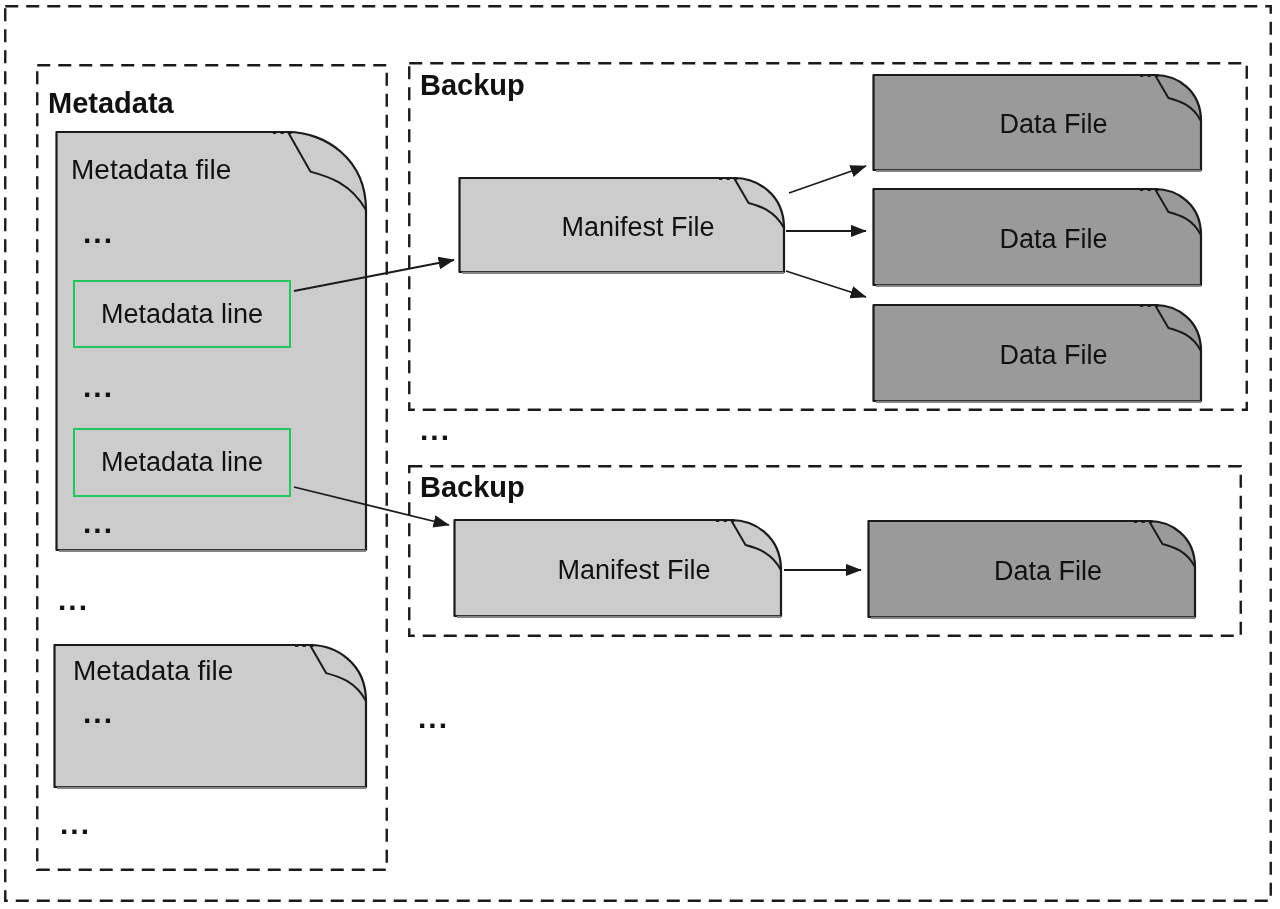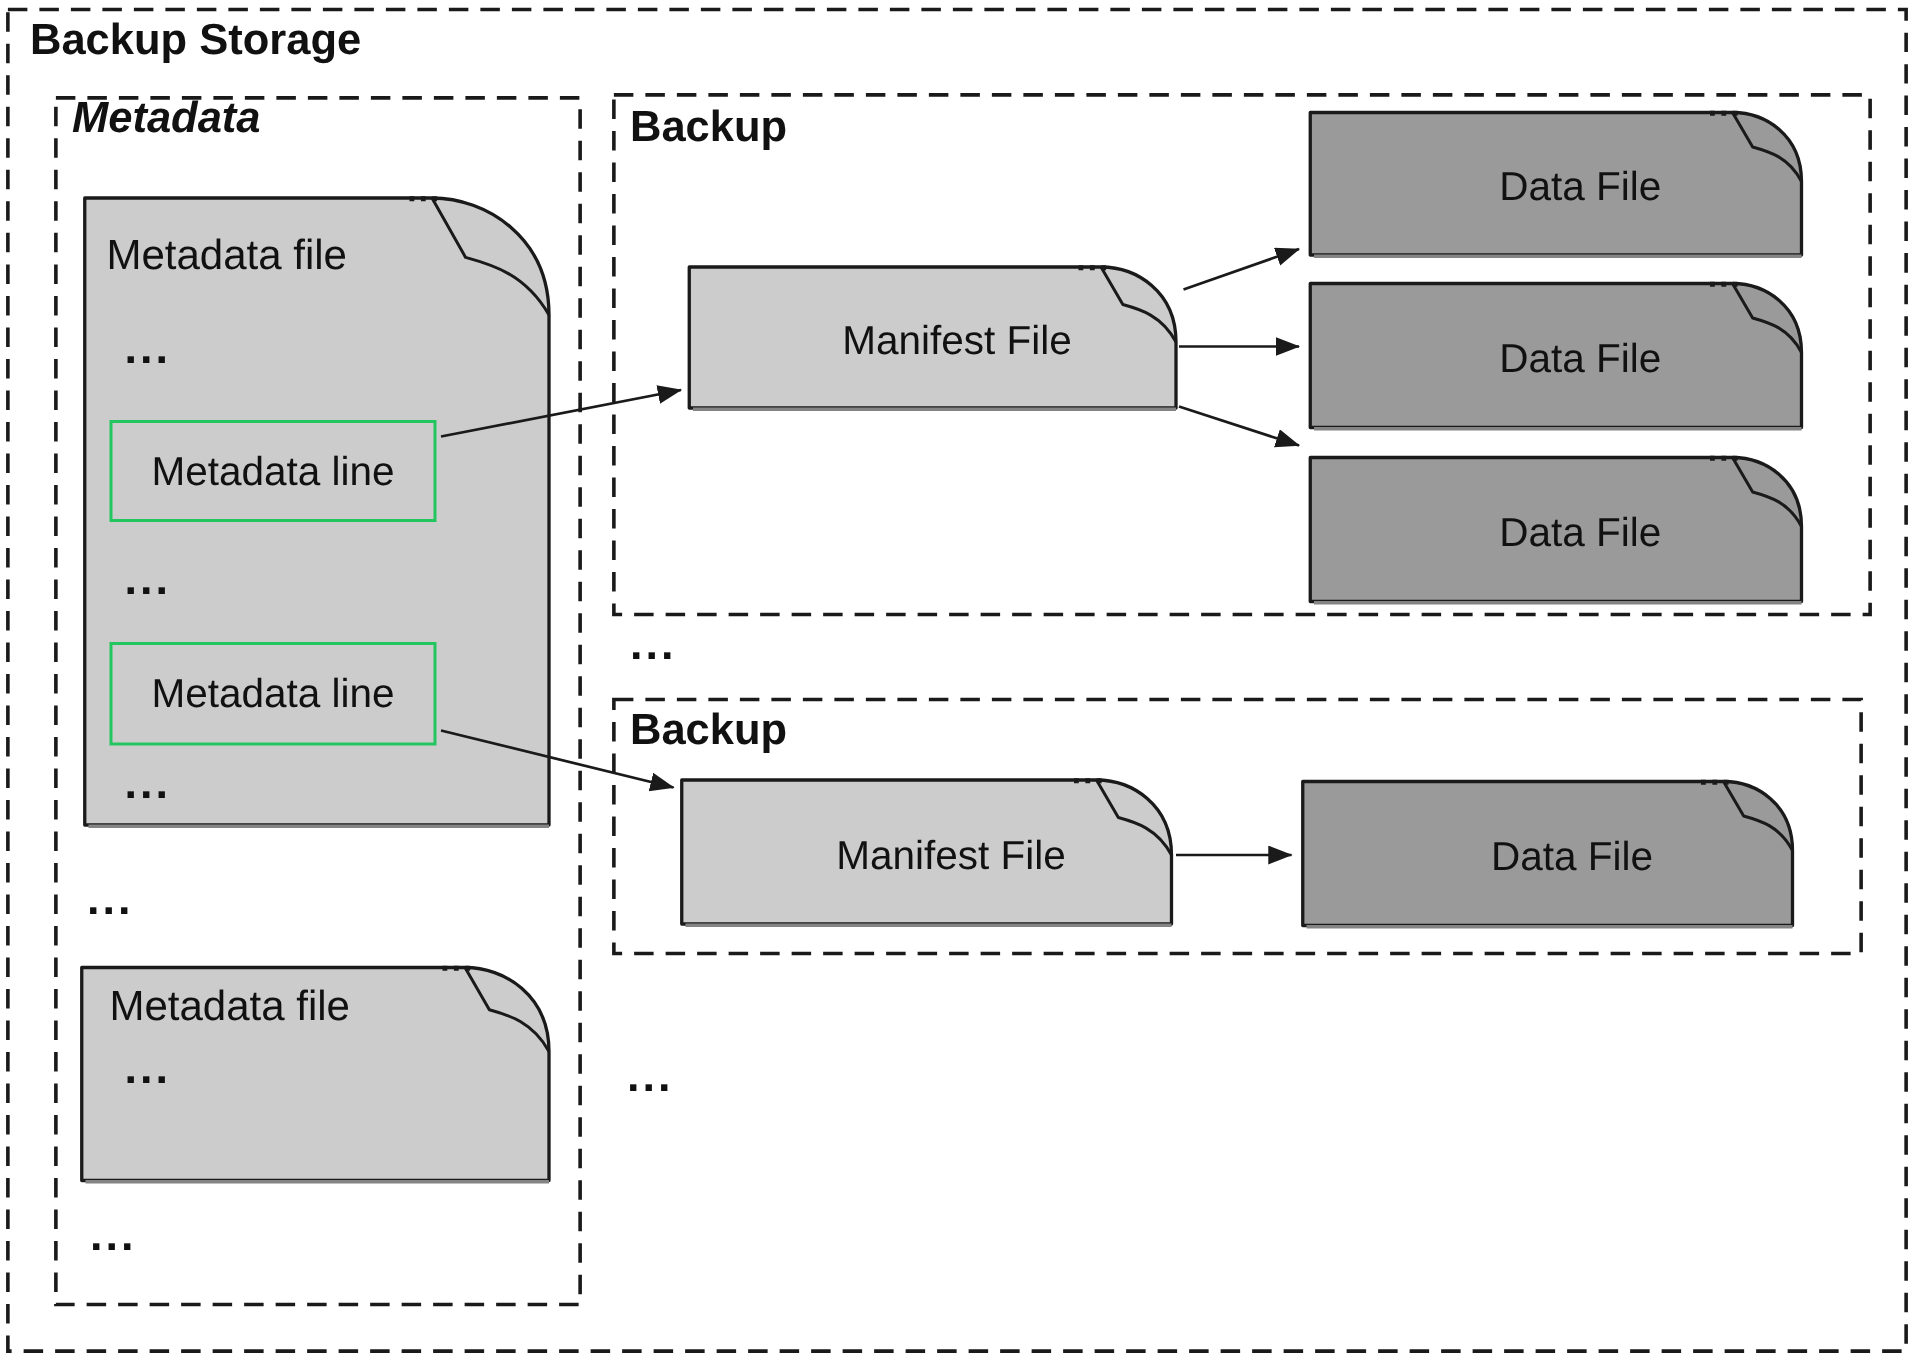--- a/index.html
+++ b/index.html
@@ -63,28 +63,27 @@
 </style>
 </head>
 <body>
 
 <div class="canvas">
 
   <div class="frame" style="left:4px;top:5px;width:1268px;height:897px;">
       <svg width="1268" height="897" class="frame-border">
         <rect x="1.25" y="1.25" width="1265.5" height="894.5" fill="none" stroke="#1a1a1a" stroke-width="2.4" stroke-dasharray="13,8"></rect>
       </svg>
-    <div class="frame-label" style="left:16px;top:7px;">Backup Storage</div>
   </div>
 
   <div class="frame" style="left:36px;top:64px;width:352px;height:807px;">
       <svg width="352" height="807" class="frame-border">
         <rect x="1.25" y="1.25" width="349.5" height="804.5" fill="none" stroke="#1a1a1a" stroke-width="2.4" stroke-dasharray="13,8"></rect>
       </svg>
-    <div class="frame-label" style="left:12px;top:0;font-style:italic;">Metadata</div>
+    <div class="frame-label" style="left:12px;top:24px;">Metadata</div>
   </div>
 
   <div class="doc" style="left:55px;top:130px;width:313px;height:422px;">
       <svg width="313" height="422" viewBox="0 0 313 422" class="doc-shape">
         <path d="M1.5,2 L233,2 C 269,2 311,28 311,80 L311,420 L1.5,420 Z" fill="#cccccc" stroke="#1a1a1a" stroke-width="2.2" stroke-linejoin="round"></path>
         <path d="M4,421 L311,421" fill="none" stroke="#848484" stroke-width="2.6" stroke-linejoin="round"></path>
         <path d="M233,2 L255.4,41.6 C 273,46.4 295.4,52.800000000000004 311,80" fill="none" stroke="#1a1a1a" stroke-width="2" stroke-linejoin="round"></path>
         <path d="M218,2.5 h3.2 m4.4,0 h3.2 m4.4,0 h3.2" fill="none" stroke="#1a1a1a" stroke-width="3.2" stroke-linejoin="round"></path>
       </svg>
     <div class="doc-inner">

